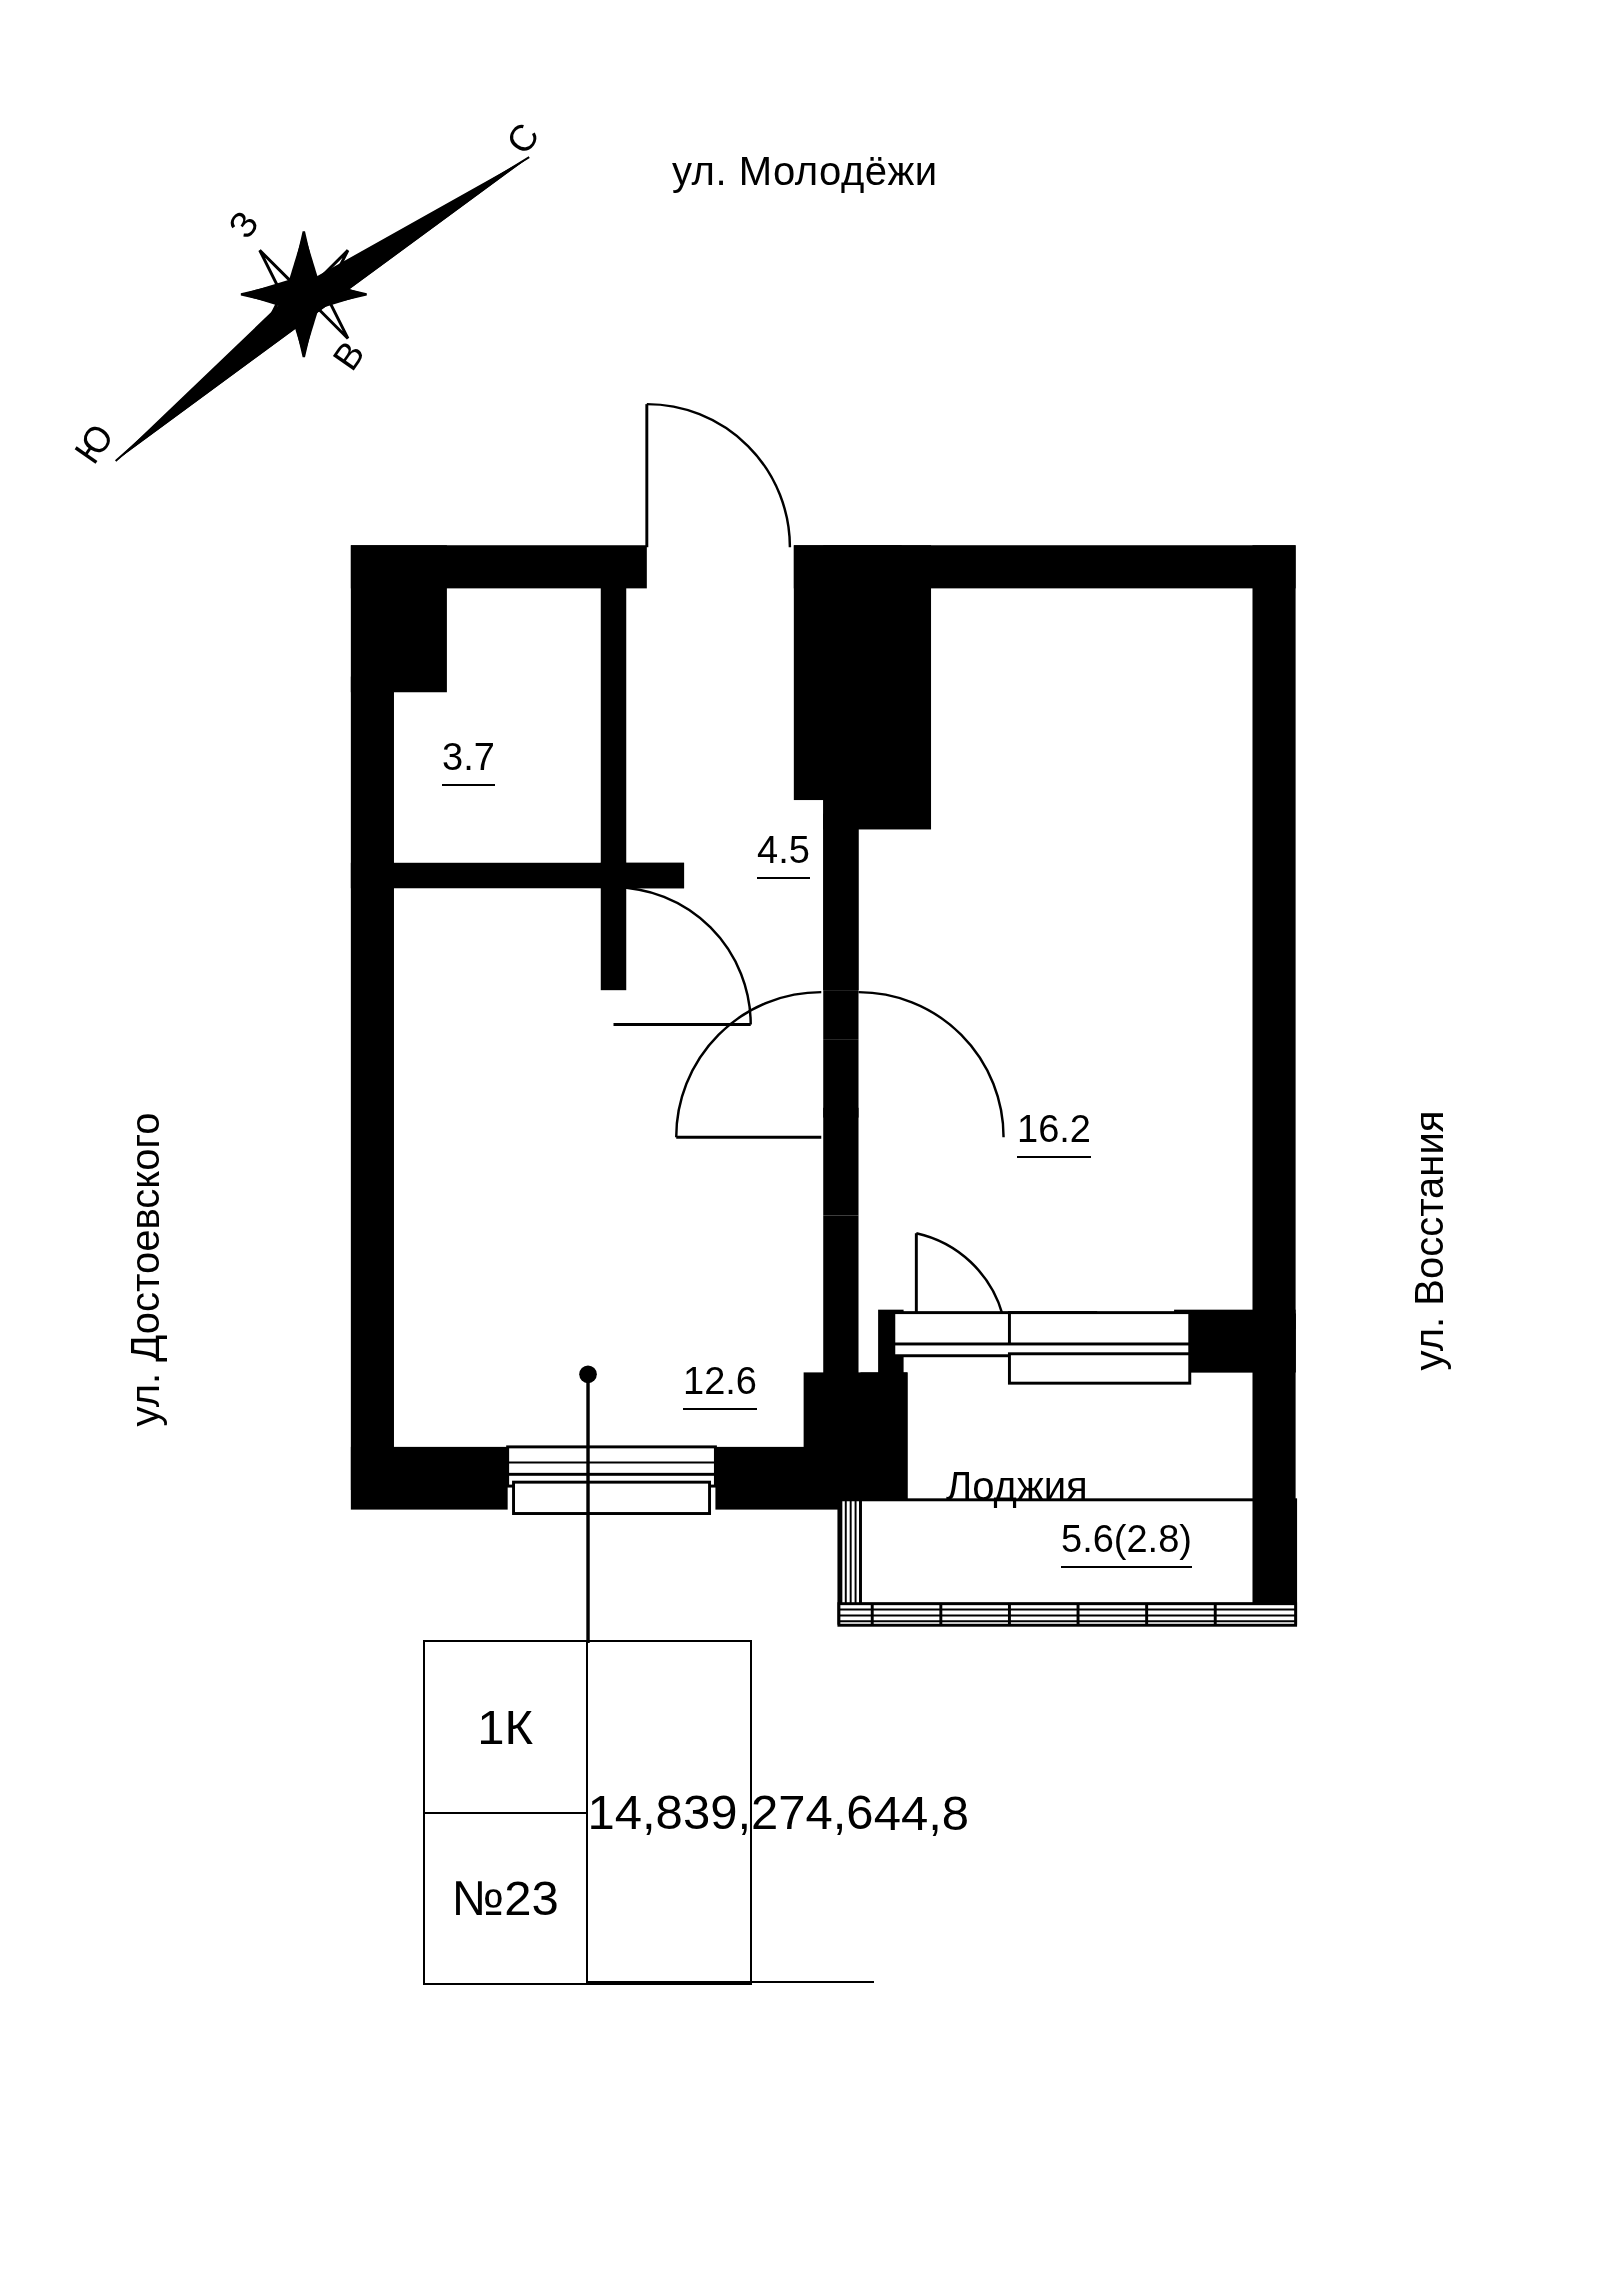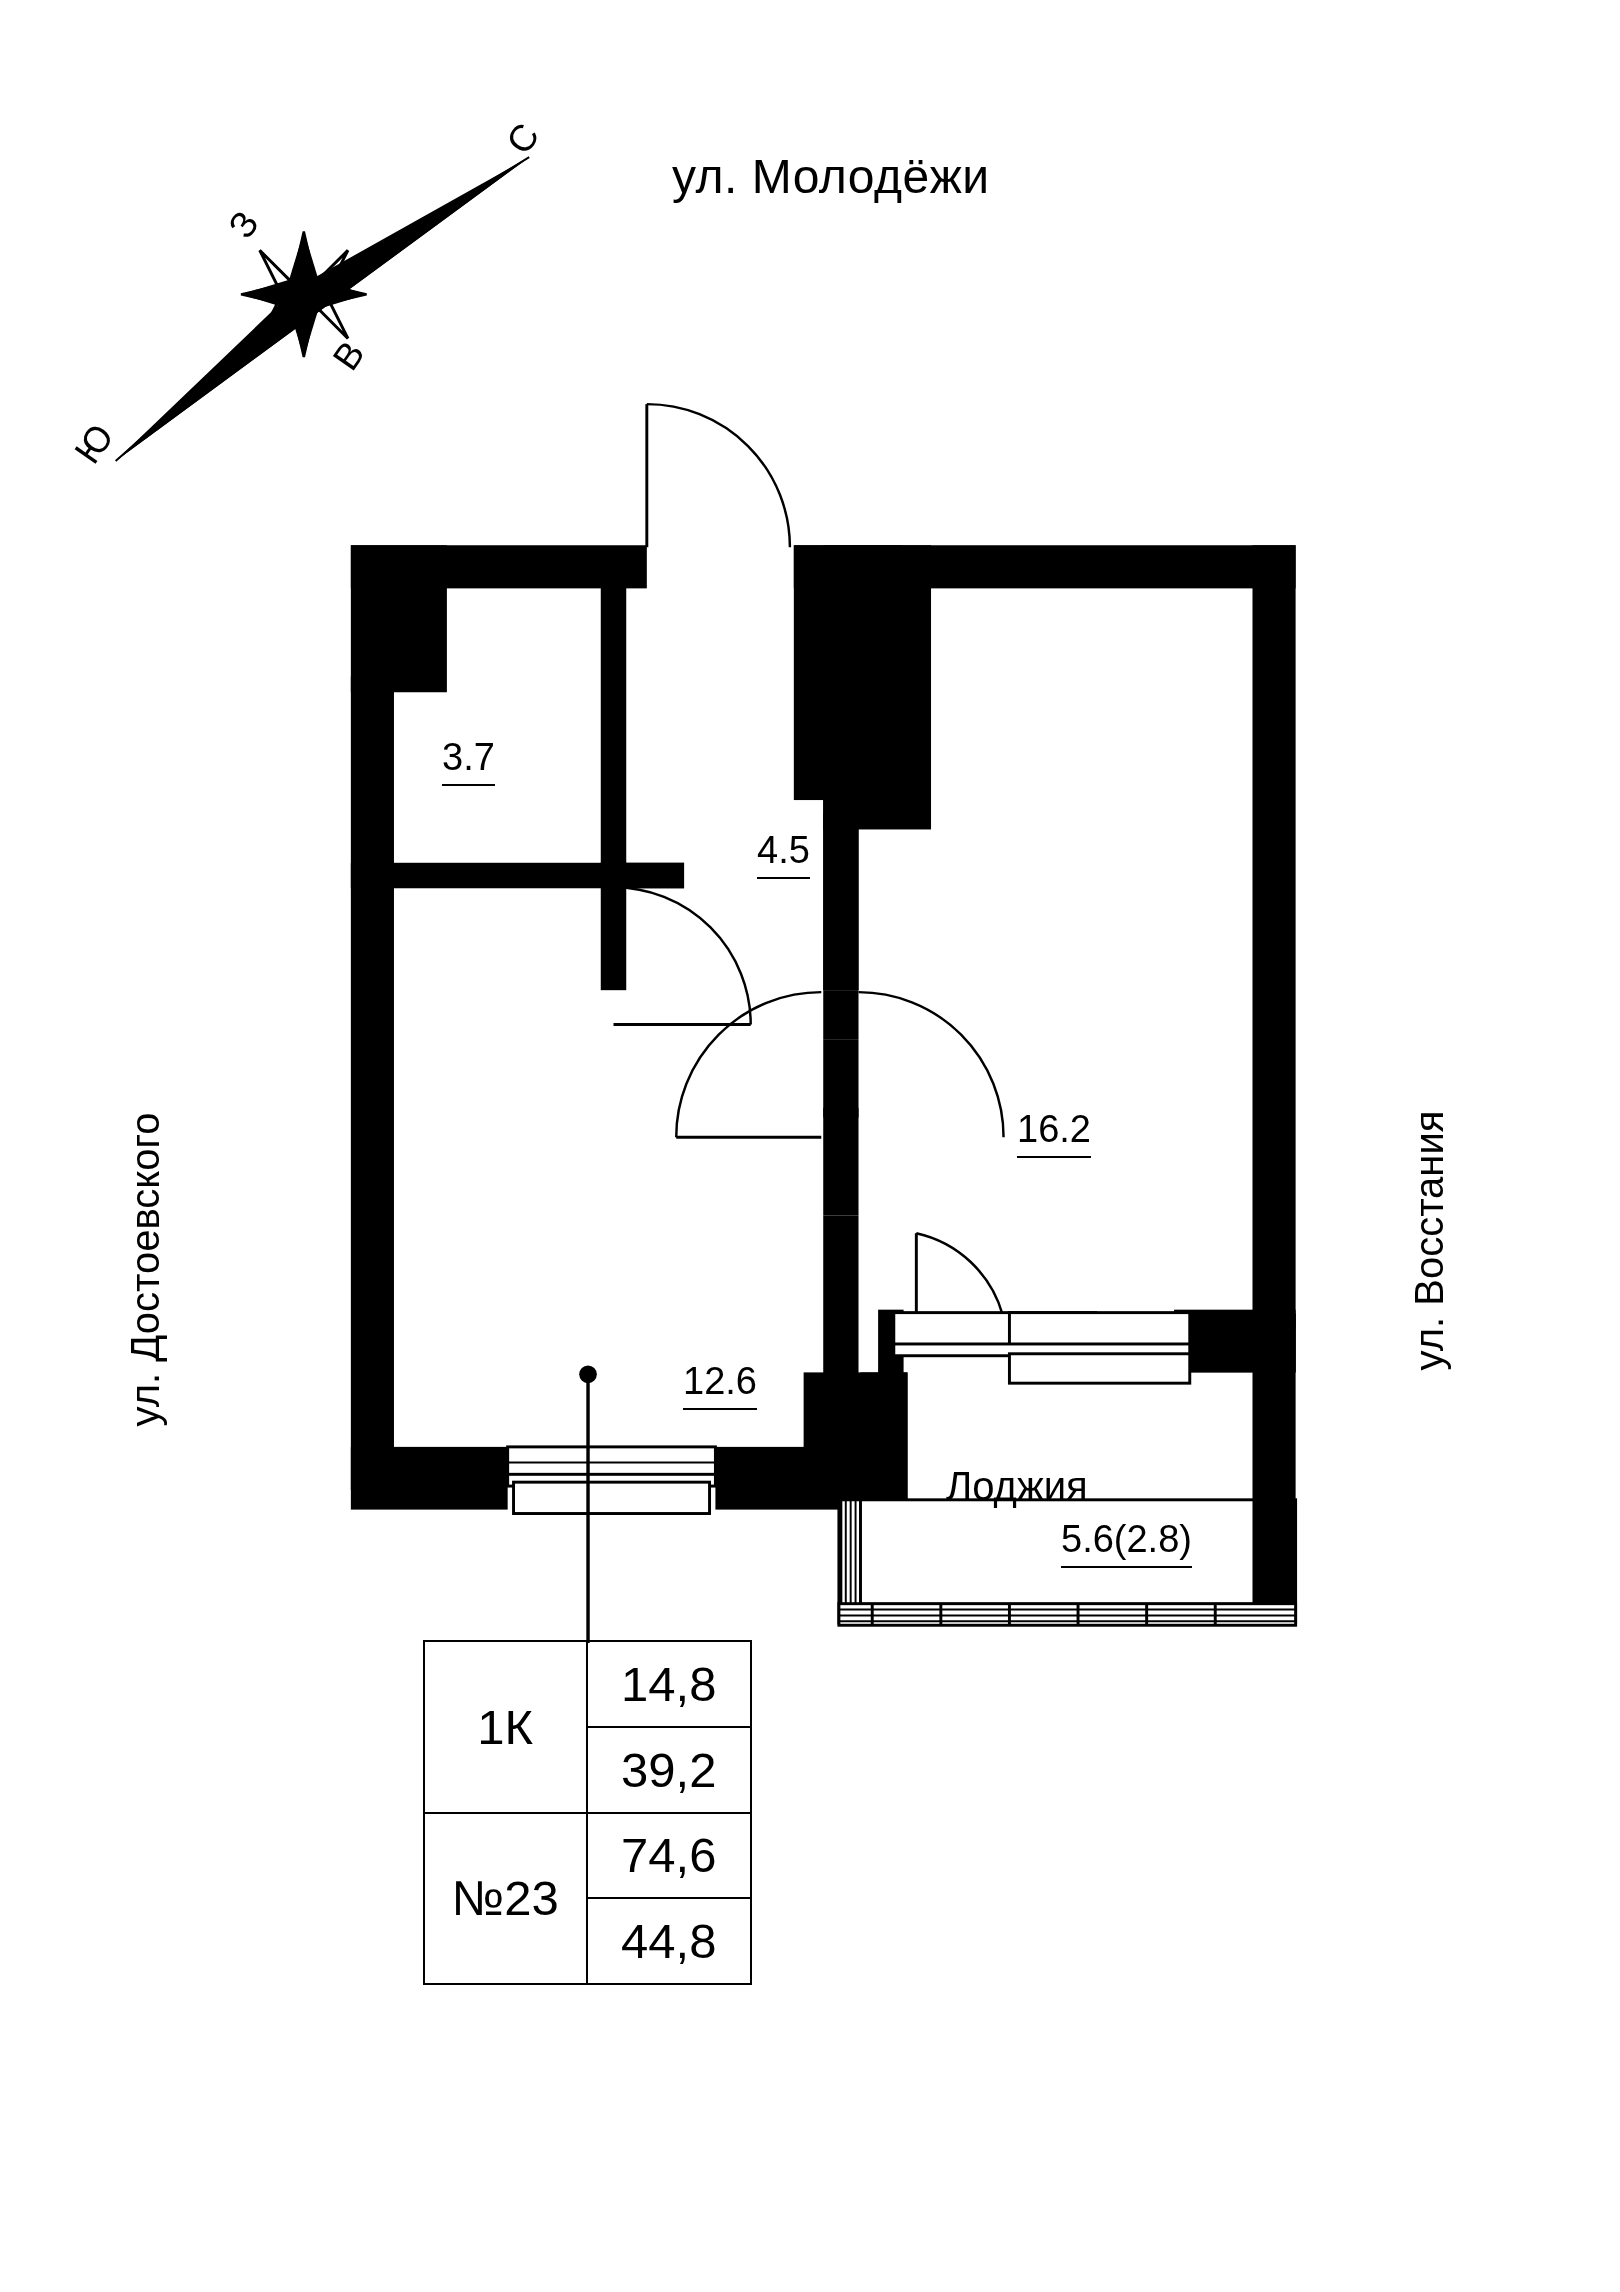--- a/index.html
+++ b/index.html
@@ -23,21 +23,21 @@
     height: 2293px;
   }
   .txt {
     position: absolute;
     white-space: nowrap;
     color: #000;
     font-family: "Liberation Sans", sans-serif;
   }
   
   .street-top {
-    font-size: 48px;
+    font-size: 40px;
     left: 672px;
     top: 149px;
     letter-spacing: 0.5px;
   }
   .street-bottom {
     font-size: 40px;
     left: 560px;
     top: 2067px;
     letter-spacing: 0.5px;
   }
@@ -103,21 +103,20 @@
     width: 50%;
     border-right: 2.9px solid #000;
     box-sizing: border-box;
     display: flex;
     flex-direction: column;
   }
   .tbl-right {
     width: 50%;
     box-sizing: border-box;
     display: flex;
-    flex-direction: column;
   }
   .tbl-left .cell {
     flex: 1;
     display: flex;
     align-items: center;
     justify-content: center;
     font-size: 49px;
     box-sizing: border-box;
   }
   .tbl-left .cell:first-child { border-bottom: 2.9px solid #000; }

